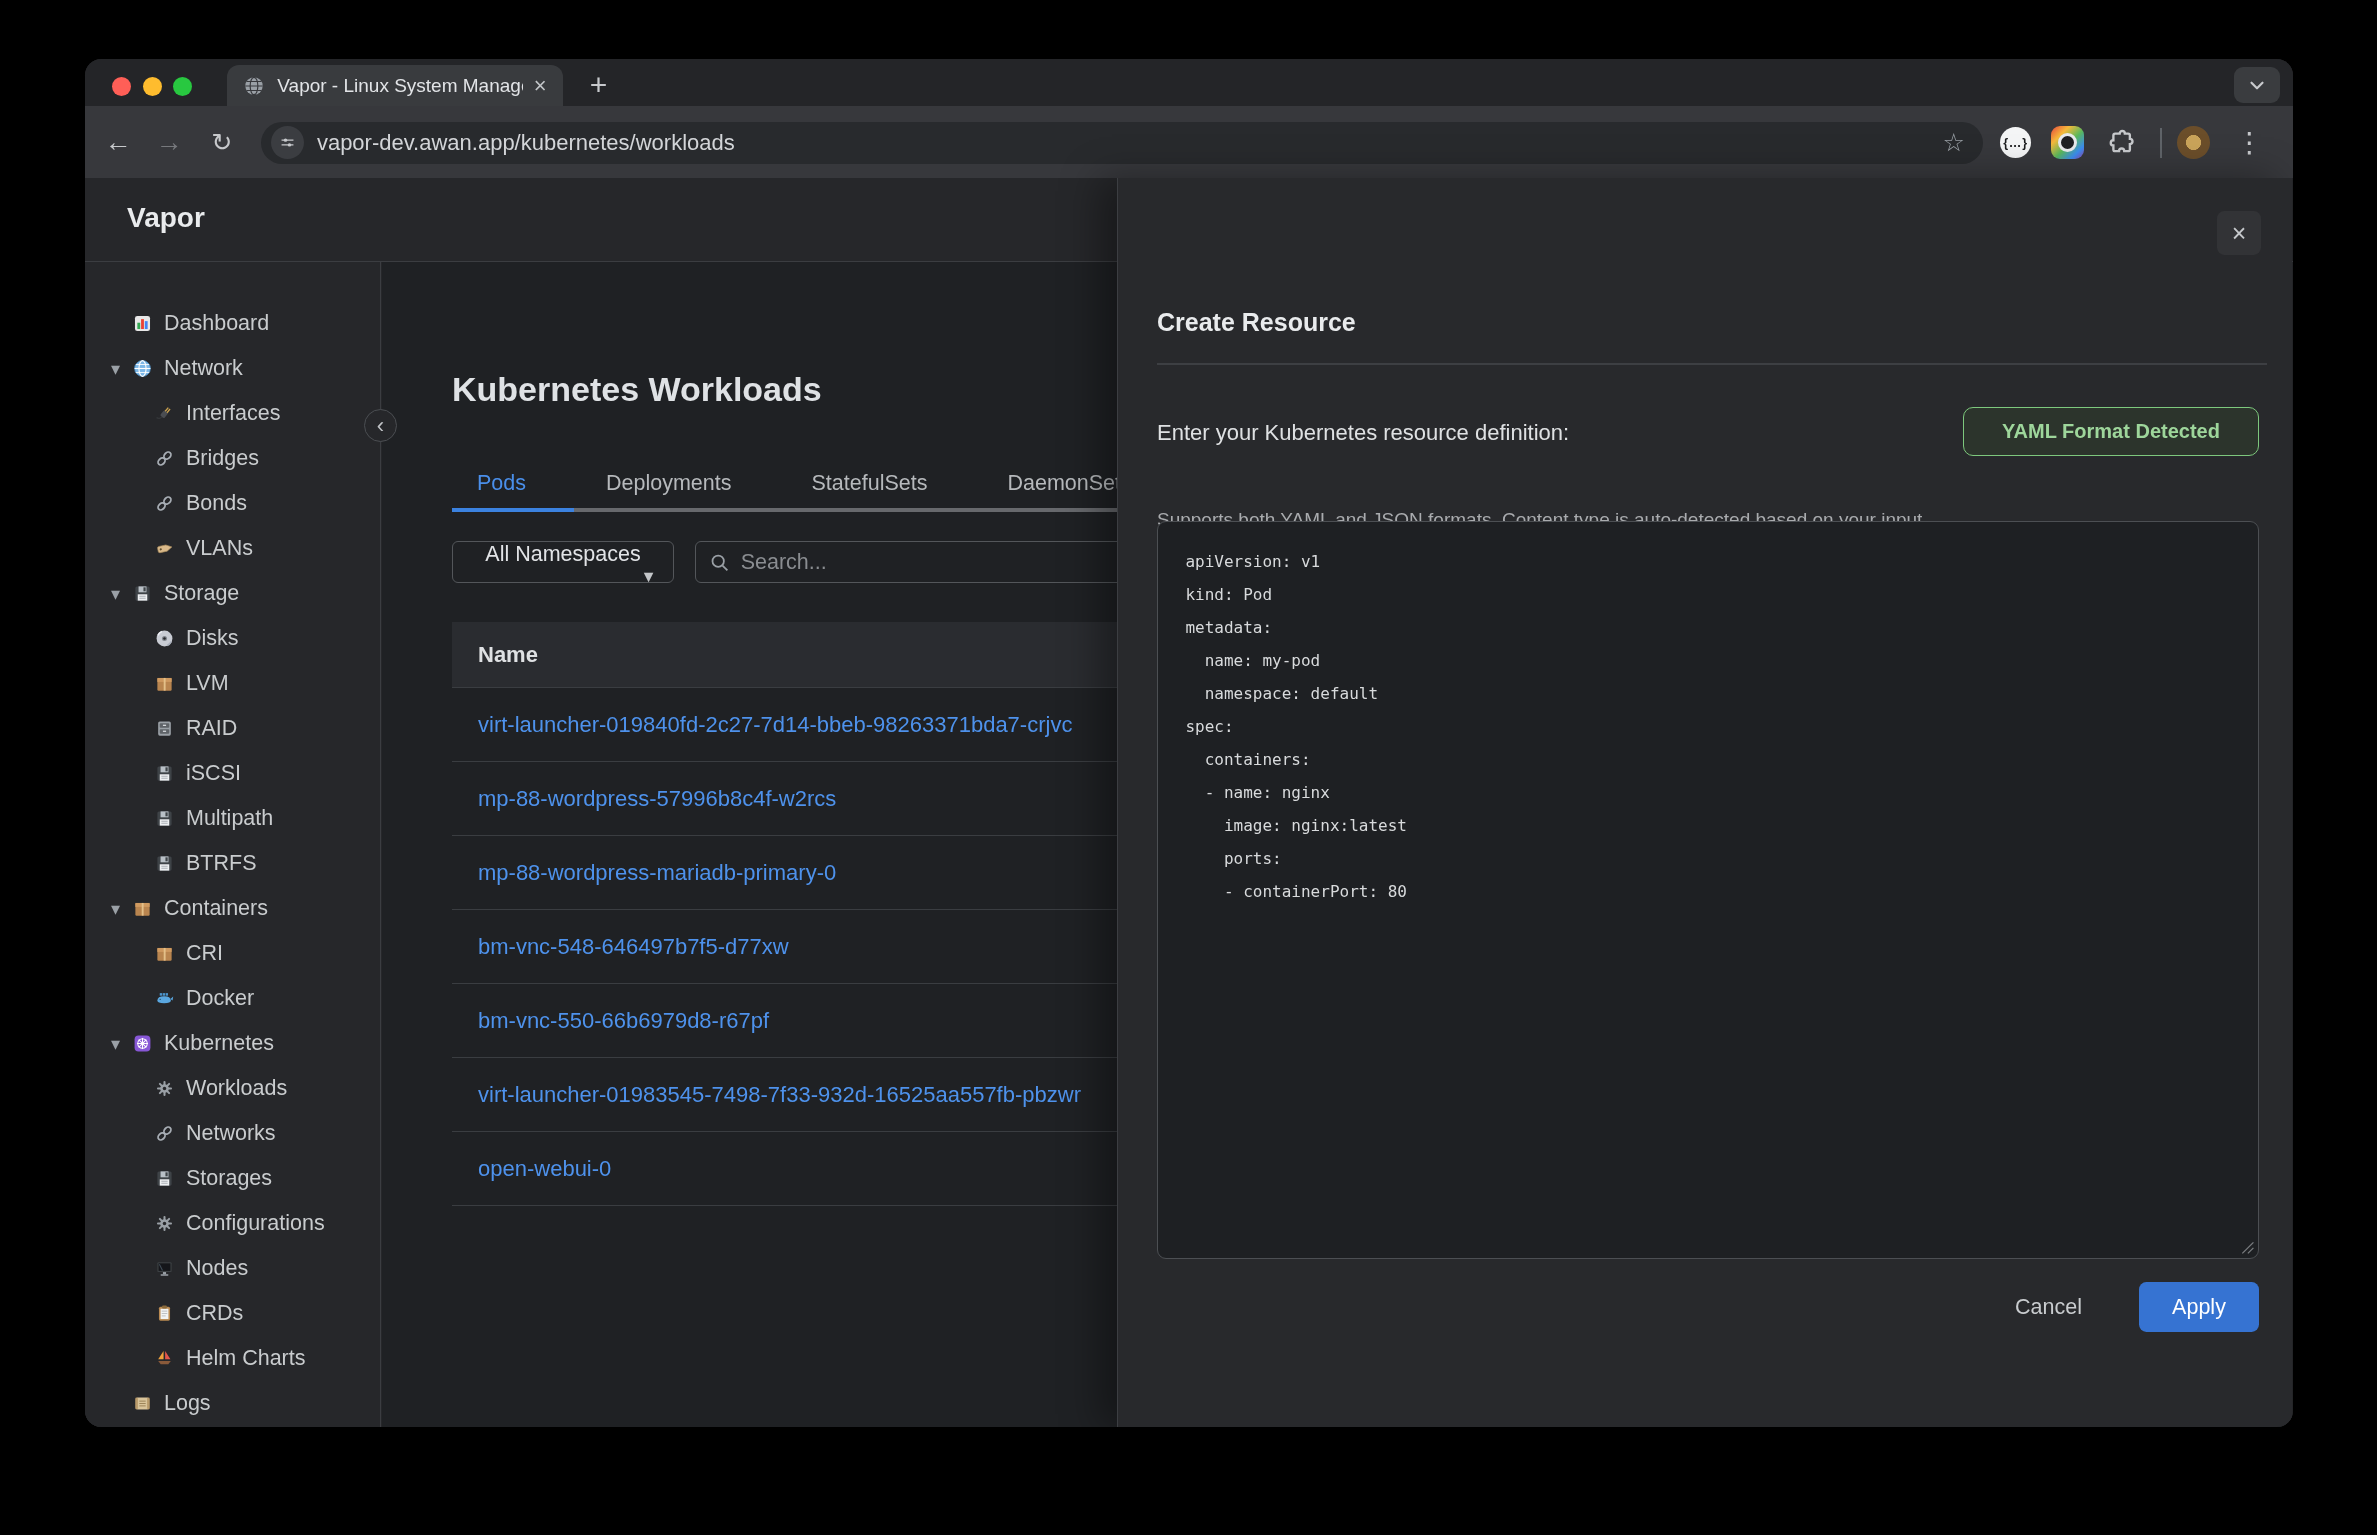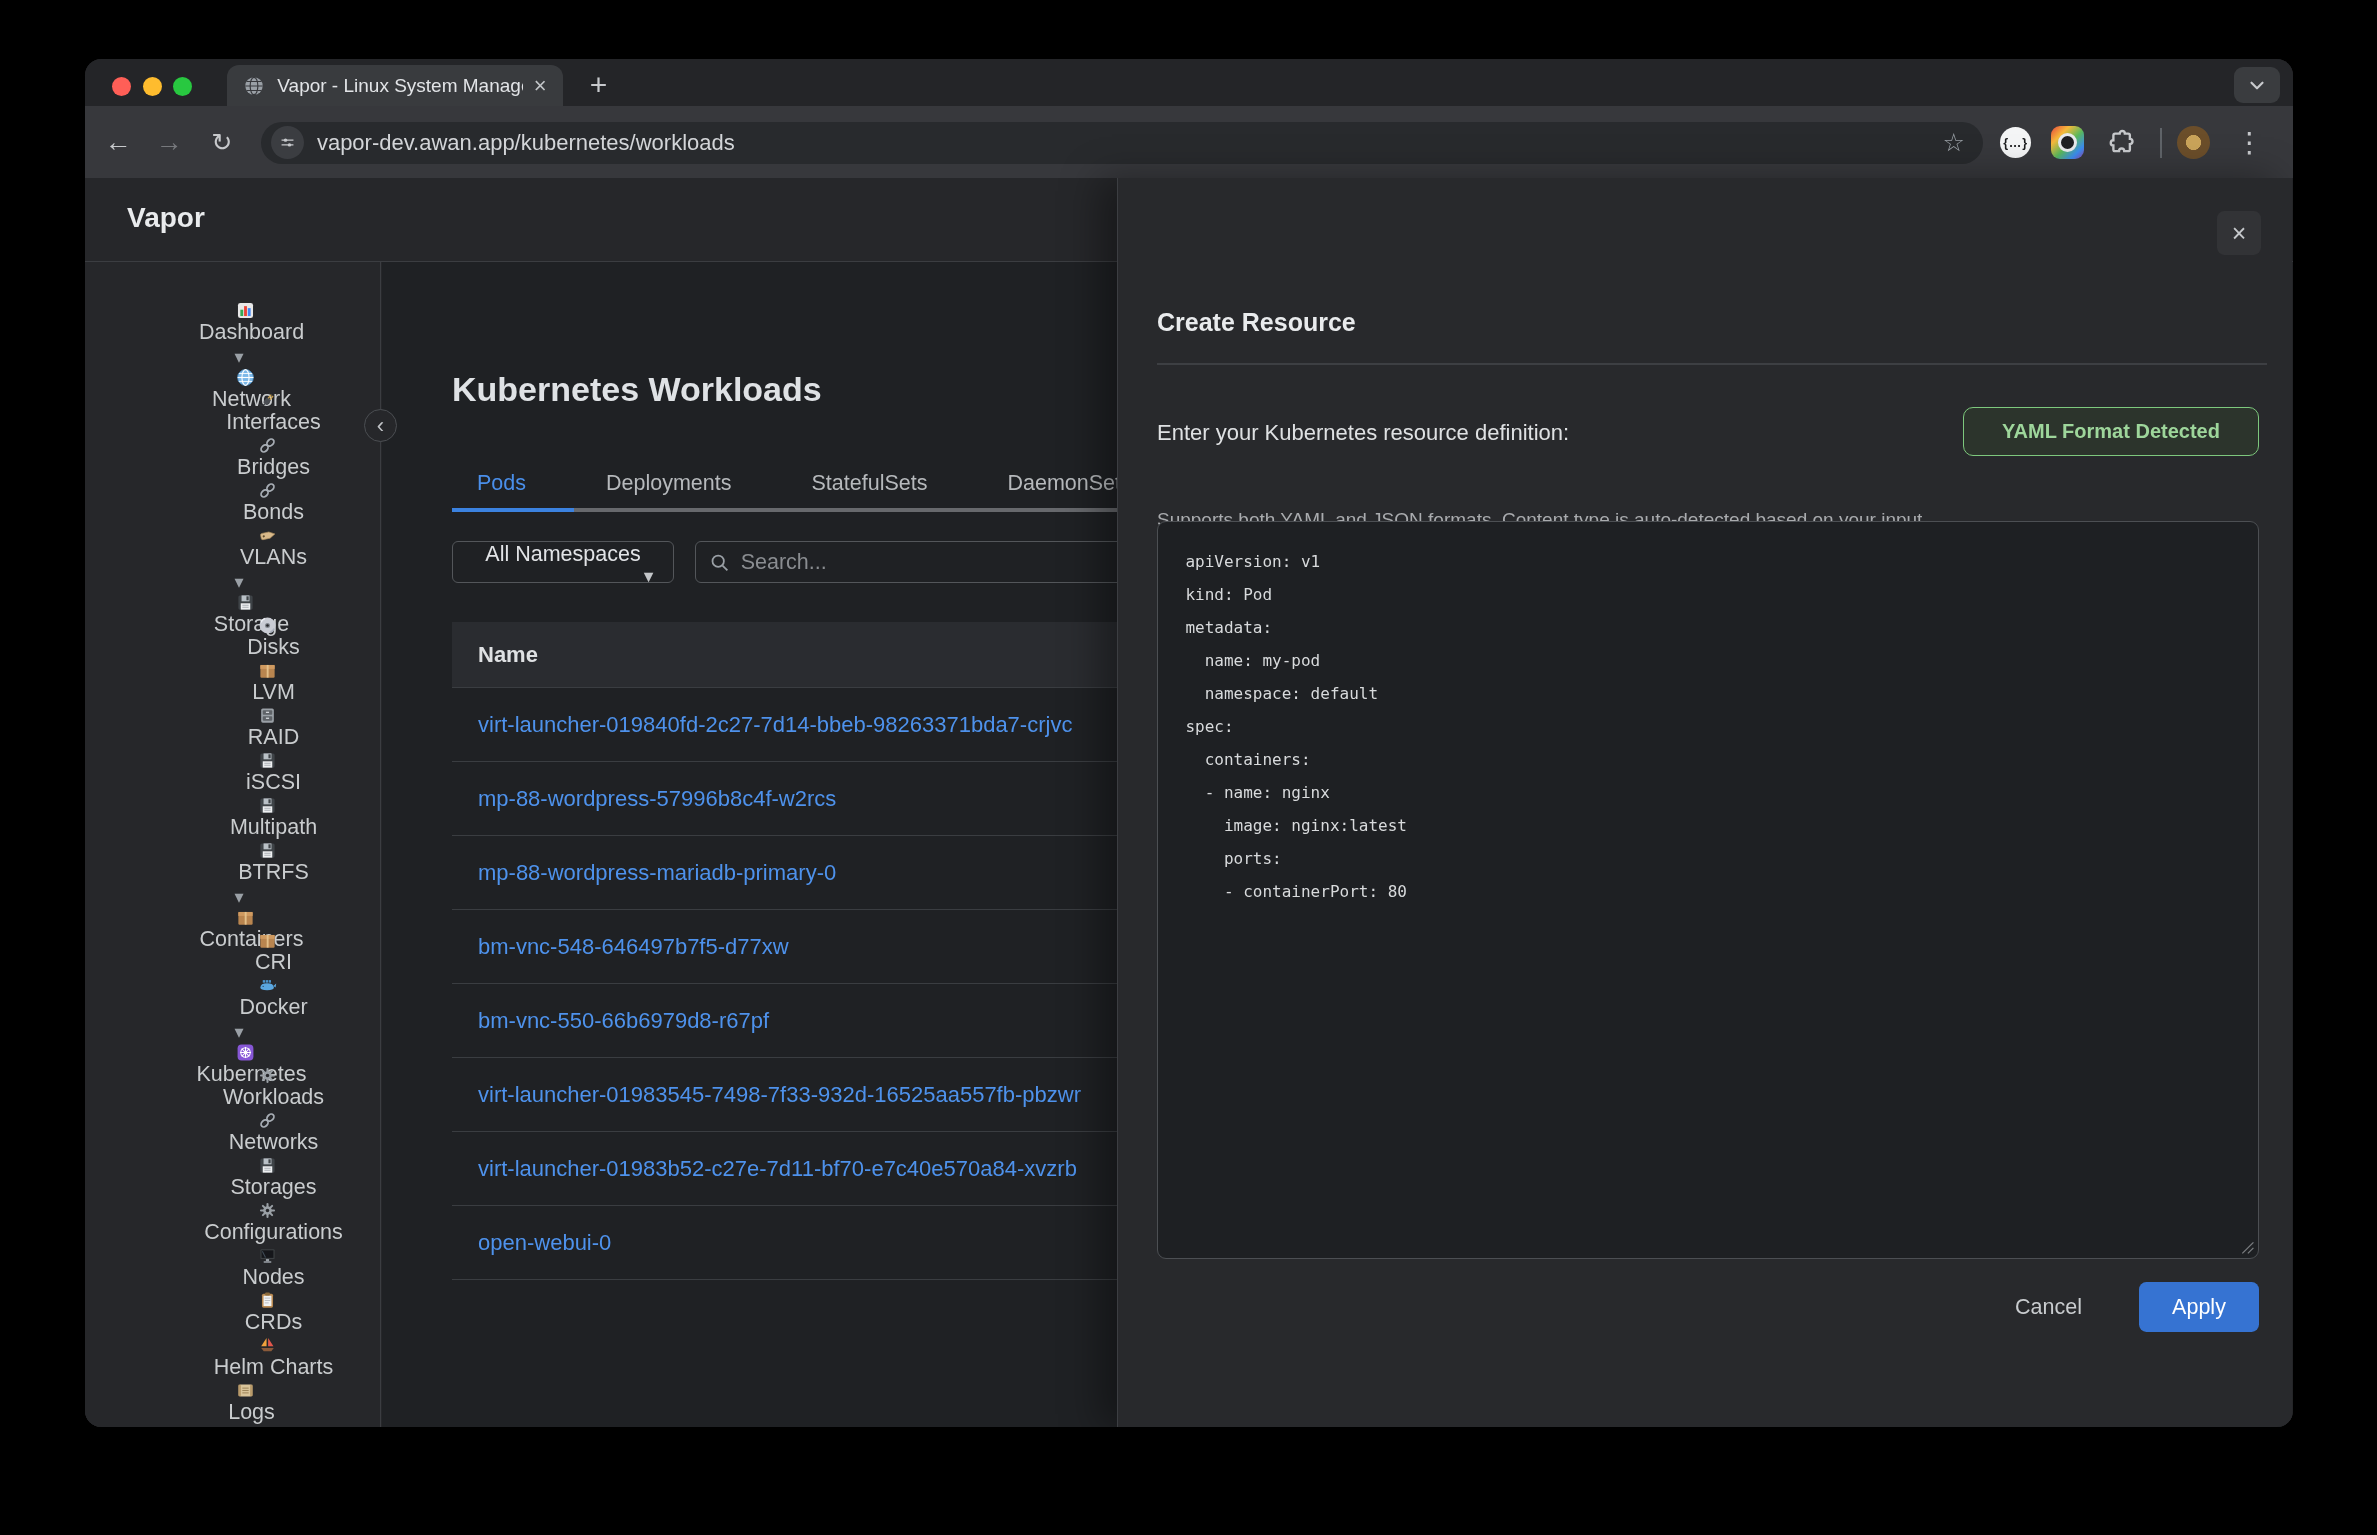--- a/index.html
+++ b/index.html
@@ -30,21 +30,21 @@
   .tb-sep { position:absolute; left:2075px; top:21.5px; width:2.2px; height:30px; background:#5f6368; }
   .ic-avatar { position:absolute; left:2092px; top:20px; width:33px; height:33px; border-radius:50%; background:radial-gradient(circle at 50% 50%, #caa45a 0 32%, #6b4e2a 33% 72%, #4a3a22 73%); }
   .ic-dots { position:absolute; left:2146px; top:0; height:73px; width:37px; color:#c7c9cc; font-size:28px; display:flex; align-items:center; justify-content:center; }
 
   
   .page { position:absolute; left:0; top:119px; width:100%; height:1249px; background:#26272a; }
   .app-header { position:absolute; left:0; top:0; width:100%; height:84px; border-bottom:1.5px solid #3b3d41; }
   .brand { position:absolute; left:42px; top:24px; font-size:28px; font-weight:600; color:#e9ebed; }
   .sidebar { position:absolute; left:0; top:84px; width:296px; height:1165px; border-right:1.5px solid #3b3d41; background:#26272a; }
   .side-list { padding-top:39px; }
-  .srow { height:45px; display:flex; align-items:center; padding-left:26px; color:#c9ccce; font-size:21.5px;flex-direction:column; }
+  .srow { height:45px; display:flex; align-items:center; padding-left:26px; color:#c9ccce; font-size:21.5px; }
   .srow .caret { width:22px; font-size:18px; color:#9aa0a6; }
   .srow .spc { width:22px; }
   .srow.child { padding-left:70px; }
   .srow .ic { width:19px; height:19px; flex:none; }
   .srow .lbl { margin-left:12px; white-space:nowrap; }
   .collapse-btn { position:absolute; left:279px; top:231px; width:33px; height:33px; border-radius:50%; background:#26272a; border:1.5px solid #4b4e52; color:#c0c3c6; font-size:22px; display:flex; align-items:center; justify-content:center; z-index:5; }
 
   .main { position:absolute; left:297px; top:84px; width:735px; height:1165px; background:#1f2124; overflow:hidden; }
   .page-title { position:absolute; left:70px; top:108px; font-size:34px; color:#dfe2e5; }
   .tabs { position:absolute; left:70px; top:199px; display:flex; column-gap:30px; }
@@ -483,23 +483,20 @@
             <a href="#">mp-88-wordpress-mariadb-primary-0</a>
           </div>
         <div class="trow">
             <a href="#">bm-vnc-548-646497b7f5-d77xw</a>
           </div>
         <div class="trow">
             <a href="#">bm-vnc-550-66b6979d8-r67pf</a>
           </div>
         <div class="trow">
             <a href="#">virt-launcher-01983545-7498-7f33-932d-16525aa557fb-pbzwr</a>
-          </div>
-        <div class="trow">
-            <a href="#">virt-launcher-01983b52-c27e-7d11-bf70-e7c40e570a84-xvzrb</a>
           </div>
         <div class="trow">
             <a href="#">open-webui-0</a>
           </div>
       </div>
     </main>
 
     <aside class="panel">
       <div class="panel-close">×</div>
       <h2 class="panel-title">Create Resource</h2>

